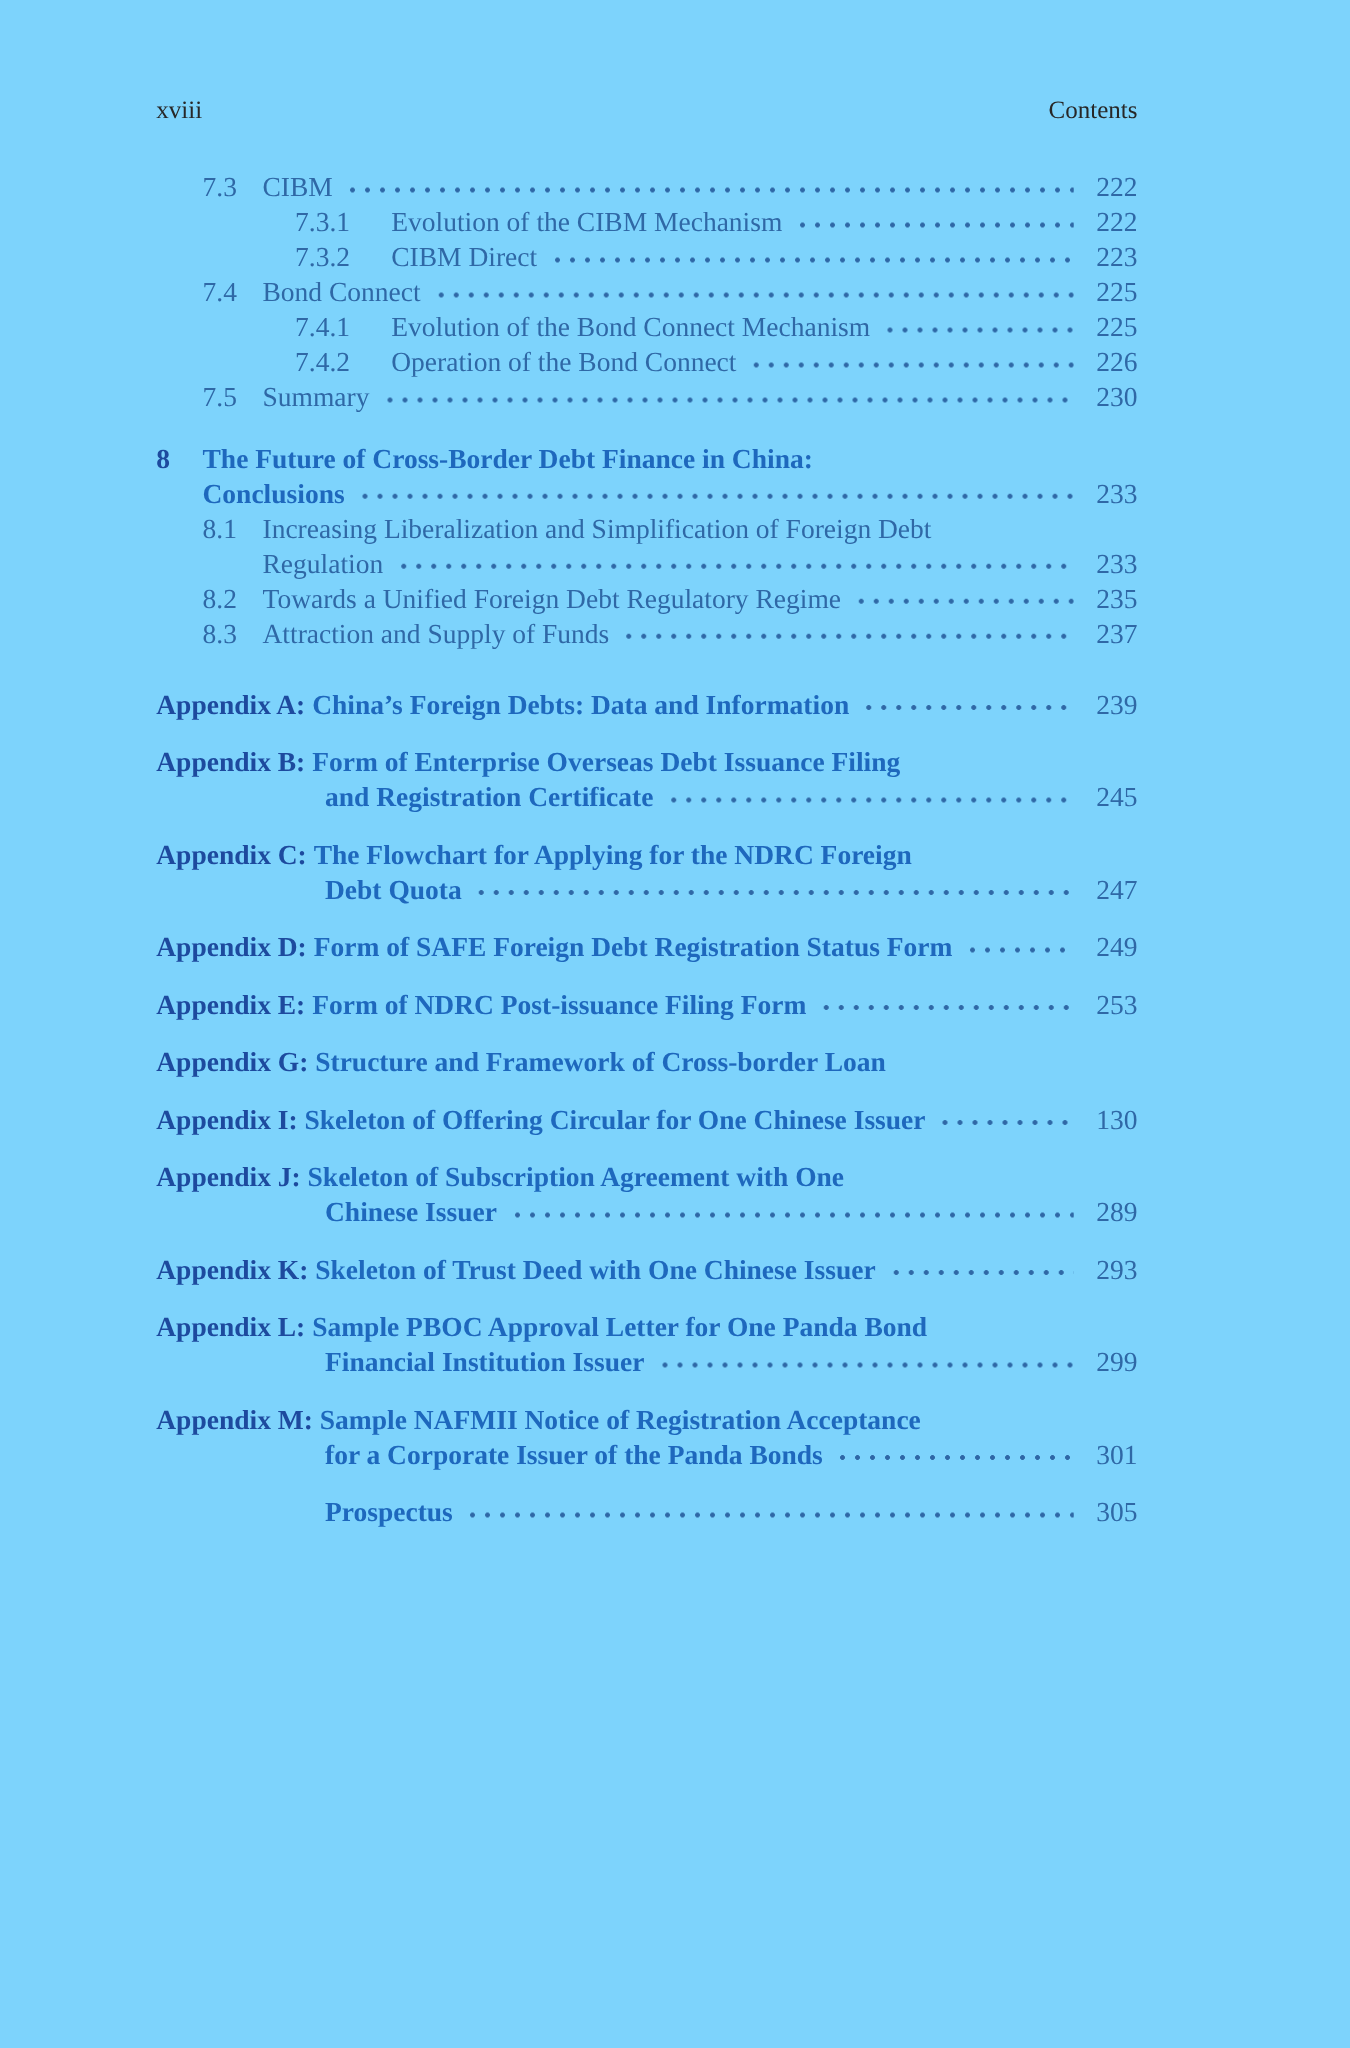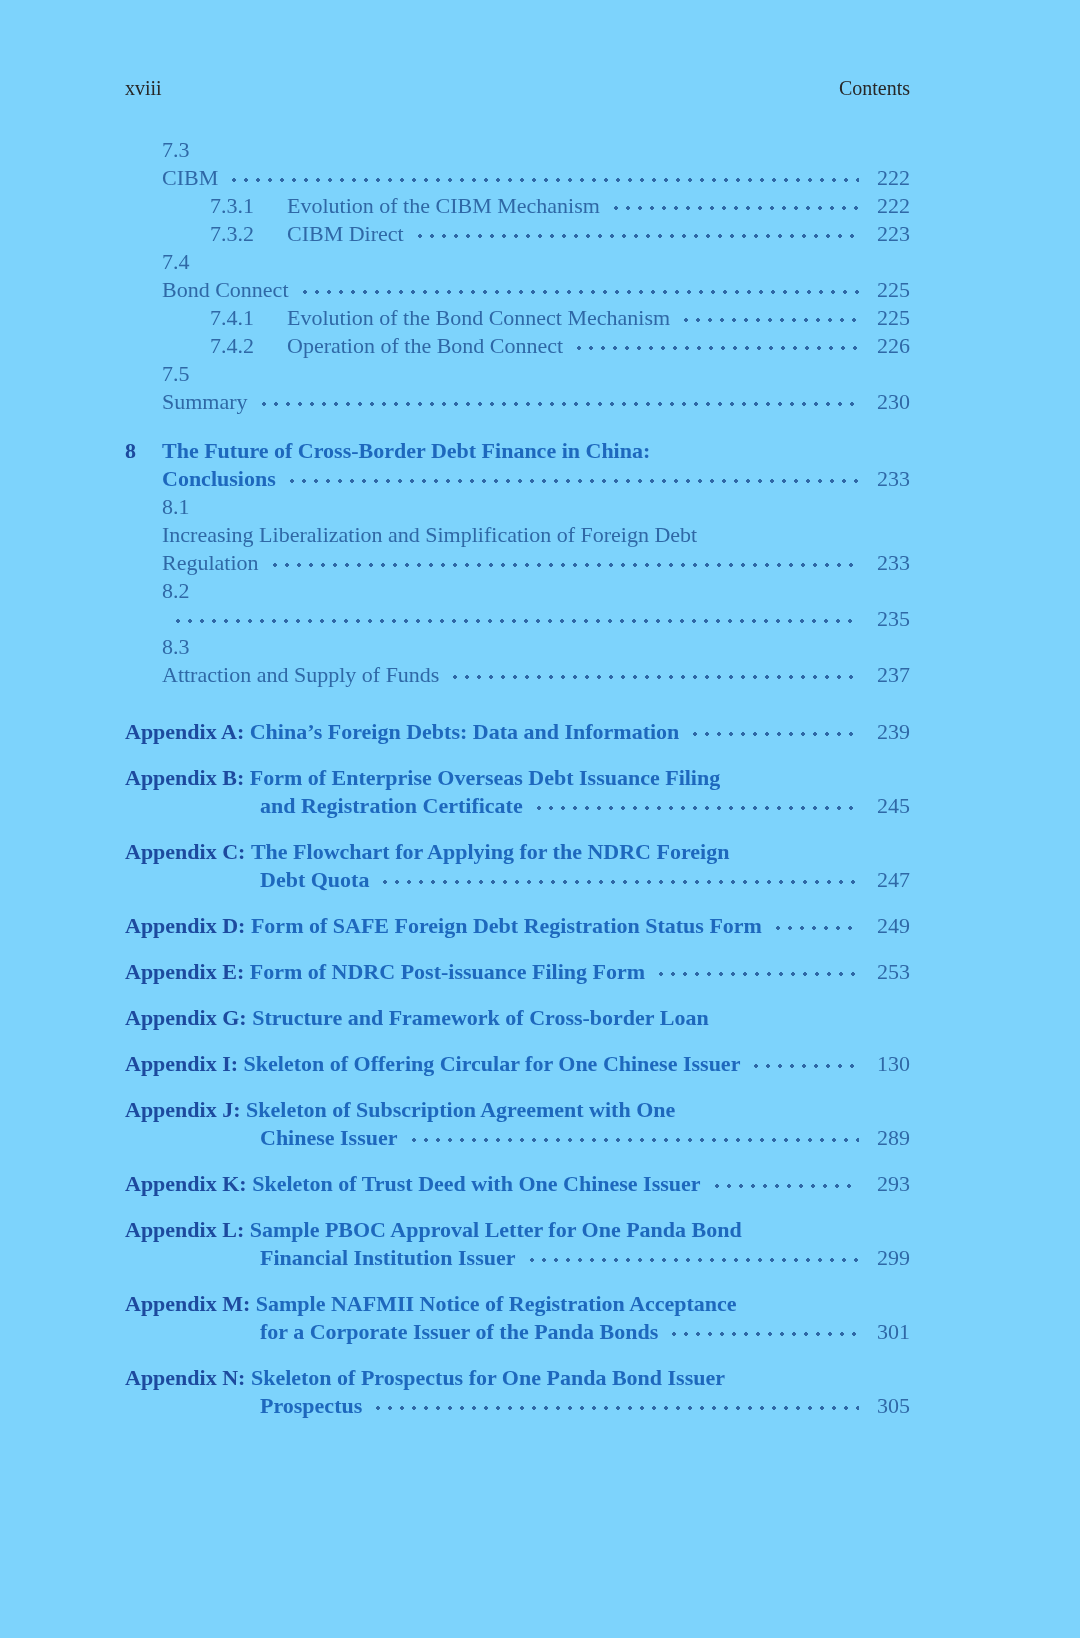--- a/index.html
+++ b/index.html
@@ -15,24 +15,24 @@
     display:flex;justify-content:space-between;
     font-size:20px;line-height:24px;color:#272727;
   }
   .toc{
     position:absolute;left:125px;top:136px;width:785px;
     font-size:22px;line-height:28px;color:var(--c-regular);
   }
   .entry{display:flex;}
   .entry .num{flex:0 0 auto;}
   .entry .body{flex:1 1 auto;min-width:0;}
-  .entry.section{padding-left:37px;flex-direction:column;}
+  .entry.section{padding-left:37px;}
   .entry.section .num{width:48px;}
   .entry.subsection{padding-left:85px;}
-  .entry.subsection .num{width:77px;}
+  .entry.subsection .num{width:77px;margin-left:26px;}
   .entry.chapter .num{width:37px;}
   .entry.chapter{margin-top:21px;}
   .entry.appendix{margin-top:18px;display:block;}
   .entry.section + .entry.appendix{margin-top:29px;}
   .line{display:block;white-space:nowrap;}
   .line.leader{display:flex;align-items:stretch;}
   .line.leader .t{flex:0 0 auto;}
   .appendix .line.cont{padding-left:135px;}
   .dots{
     flex:1 1 auto;min-width:10px;margin:0 9px 0 10px;
@@ -146,20 +146,21 @@
             <span class="t">Regulation</span>
             <span class="dots"></span>
             <span class="pg">233</span>
           </span>
         </div>
       </div>
       <div class="entry section">
         <span class="num">8.2</span>
         <div class="body">
           <span class="line leader">
+            <span class="t">Towards a Unified Foreign Debt Regulatory Regime</span>
             <span class="dots"></span>
             <span class="pg">235</span>
           </span>
         </div>
       </div>
       <div class="entry section">
         <span class="num">8.3</span>
         <div class="body">
           <span class="line leader">
             <span class="t">Attraction and Supply of Funds</span>
@@ -278,21 +279,20 @@
             <span class="line leader">
               <span class="t">for a Corporate Issuer of the Panda Bonds</span>
               <span class="dots"></span>
               <span class="pg">301</span>
             </span>
           </span>
         </div>
       </div>
       <div class="entry appendix">
         <div class="body">
-          <span class="line"><span class="prefix">Appendix N:&nbsp;</span><span class="t">Skeleton of Prospectus for One Panda Bond Issuer</span></span>
           <span class="line cont">
             <span class="line leader">
               <span class="t">Prospectus</span>
               <span class="dots"></span>
               <span class="pg">305</span>
             </span>
           </span>
         </div>
       </div>
     </main>

